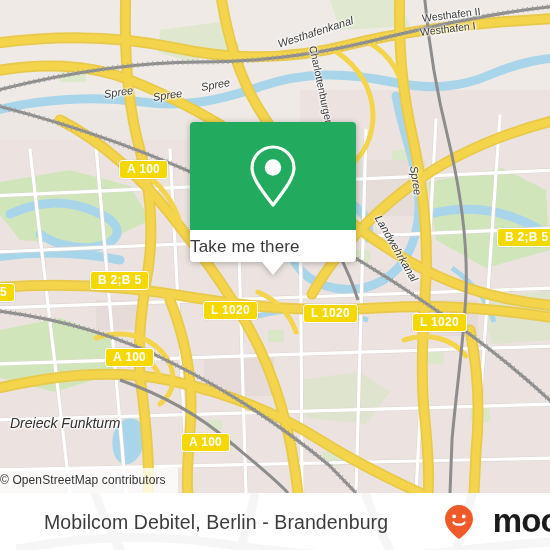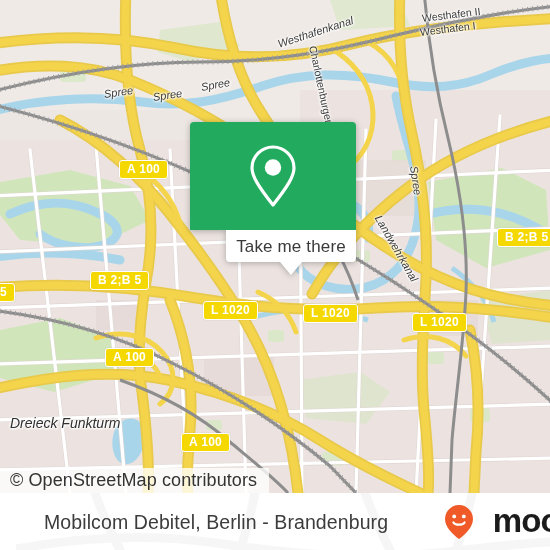--- a/index.html
+++ b/index.html
@@ -32,24 +32,24 @@
   }
   .map svg { display: block; }
 
   
   .attribution {
     position: absolute;
     left: 0;
     top: 468px;
     height: 25px;
     line-height: 25px;
-    padding: 0 12px 0 10px;
+    padding: 0 12px 0 0;
     background: rgba(255,255,255,0.78);
     color: #333333;
-    font-size: 18px;
+    font-size: 12px;
     white-space: nowrap;
     letter-spacing: 0.1px;
   }
 
   
   .callout {
     position: absolute;
     left: 190px;
     top: 122px;
     width: 166px;
@@ -61,23 +61,22 @@
     display: flex;
     align-items: center;
     justify-content: center;
   }
   .callout-bottom {
     height: 32px;
     background: #ffffff;
     border-radius: 0 0 4px 4px;
     display: flex;
     align-items: center;
-    justify-content: center;
+    justify-content: flex-start;
     position: relative;
-    margin-left: 36px;
   }
   .callout-label {
     font-size: 17px;
     color: #3a3a3a;
     letter-spacing: 0.15px;
     line-height: 1;
   }
   .callout-tail {
     position: absolute;
     left: 50%;

